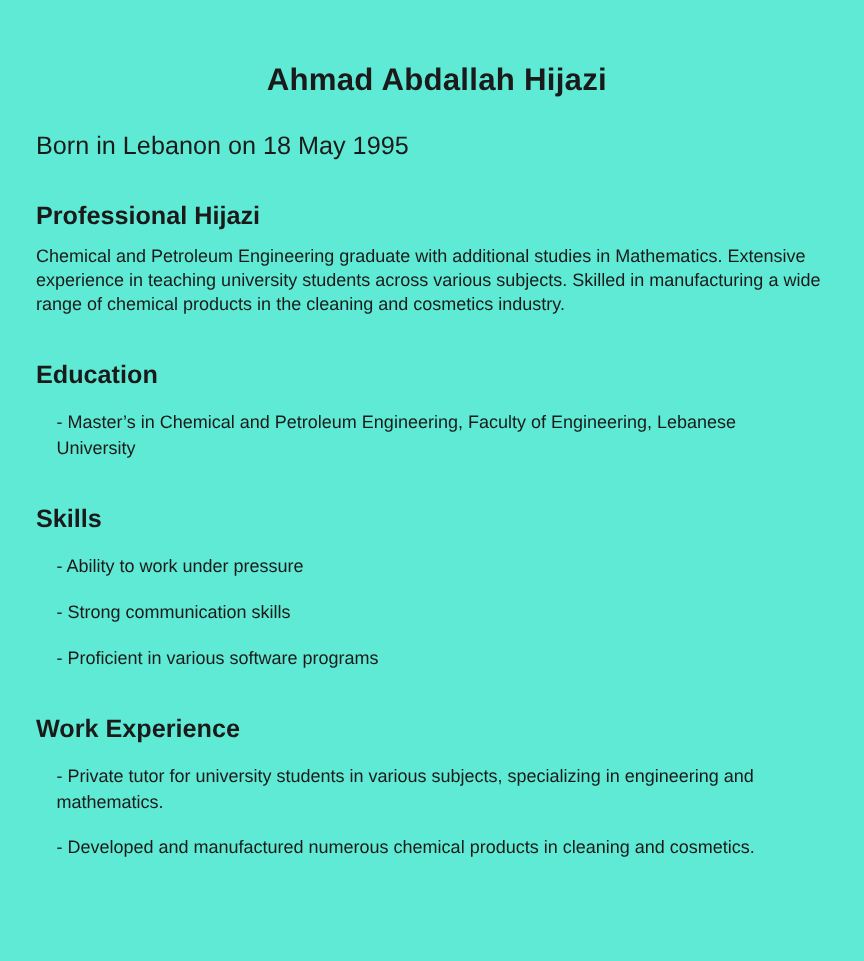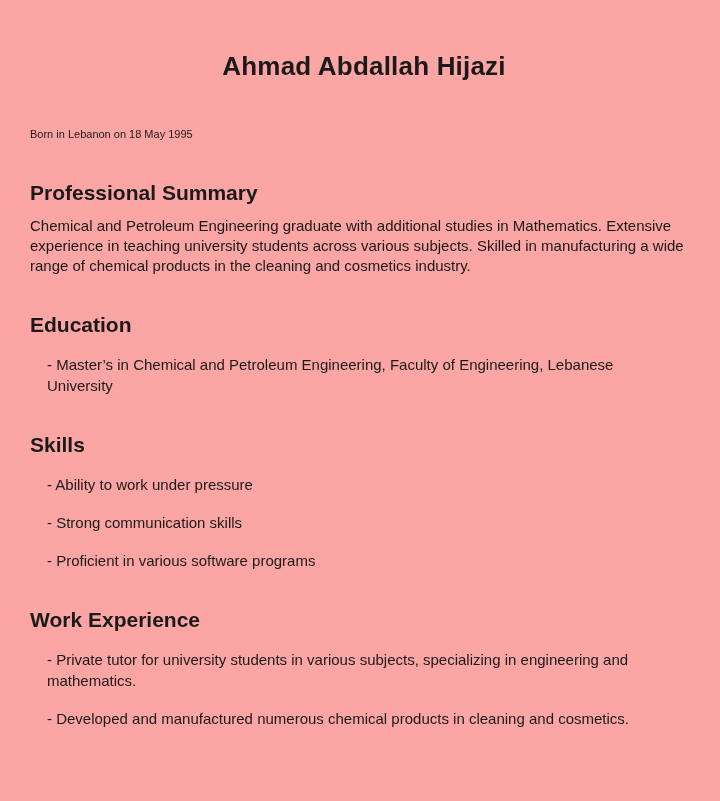--- a/index.html
+++ b/index.html
@@ -5,38 +5,38 @@
   html, body {
     margin: 0;
     padding: 0;
     background: #ffffff;
   }
   .page {
     position: relative;
     width: 720px;
     height: 801px;
     margin: 0 auto;
-    background: #fca5a5;
+    background: #5eead4;
     color: #1a1a1a;
     font-family: "Liberation Sans", "DejaVu Sans", sans-serif;
     overflow: hidden;
     box-sizing: border-box;
     padding: 0 22px 0 30px;
   }
   .resume-name {
     margin: 50px 0 0 0;
     font-size: 26px;
     line-height: 32px;
     font-weight: bold;
     text-align: center;
     letter-spacing: 0.2px;
   }
   .contact-block {
-    margin-top: 42px;
-    font-size: 11px;
+    margin-top: 30px;
+    font-size: 21px;
     line-height: 20px;
   }
   .contact-line {
     white-space: nowrap;
   }
   .resume-section {
     margin-top: 37px;
   }
   .section-heading {
     margin: 0;
@@ -63,21 +63,21 @@
 
 <div class="page">
 
   <h1 class="resume-name">Ahmad Abdallah Hijazi</h1>
 
   <div class="contact-block">
     <div class="contact-line">Born in Lebanon on 18 May 1995</div>
   </div>
 
   <div class="resume-section">
-    <h2 class="section-heading">Professional Summary</h2>
+    <h2 class="section-heading">Professional Hijazi</h2>
     <p class="section-body">Chemical and Petroleum Engineering graduate with additional studies in Mathematics. Extensive experience in teaching university students across various subjects. Skilled in manufacturing a wide range of chemical products in the cleaning and cosmetics industry.</p>
   </div>
 
   <div class="resume-section">
     <h2 class="section-heading">Education</h2>
     <div class="item-list">
       <div class="list-item">- Master’s in Chemical and Petroleum Engineering, Faculty of Engineering, Lebanese University</div>
     </div>
   </div>
 

